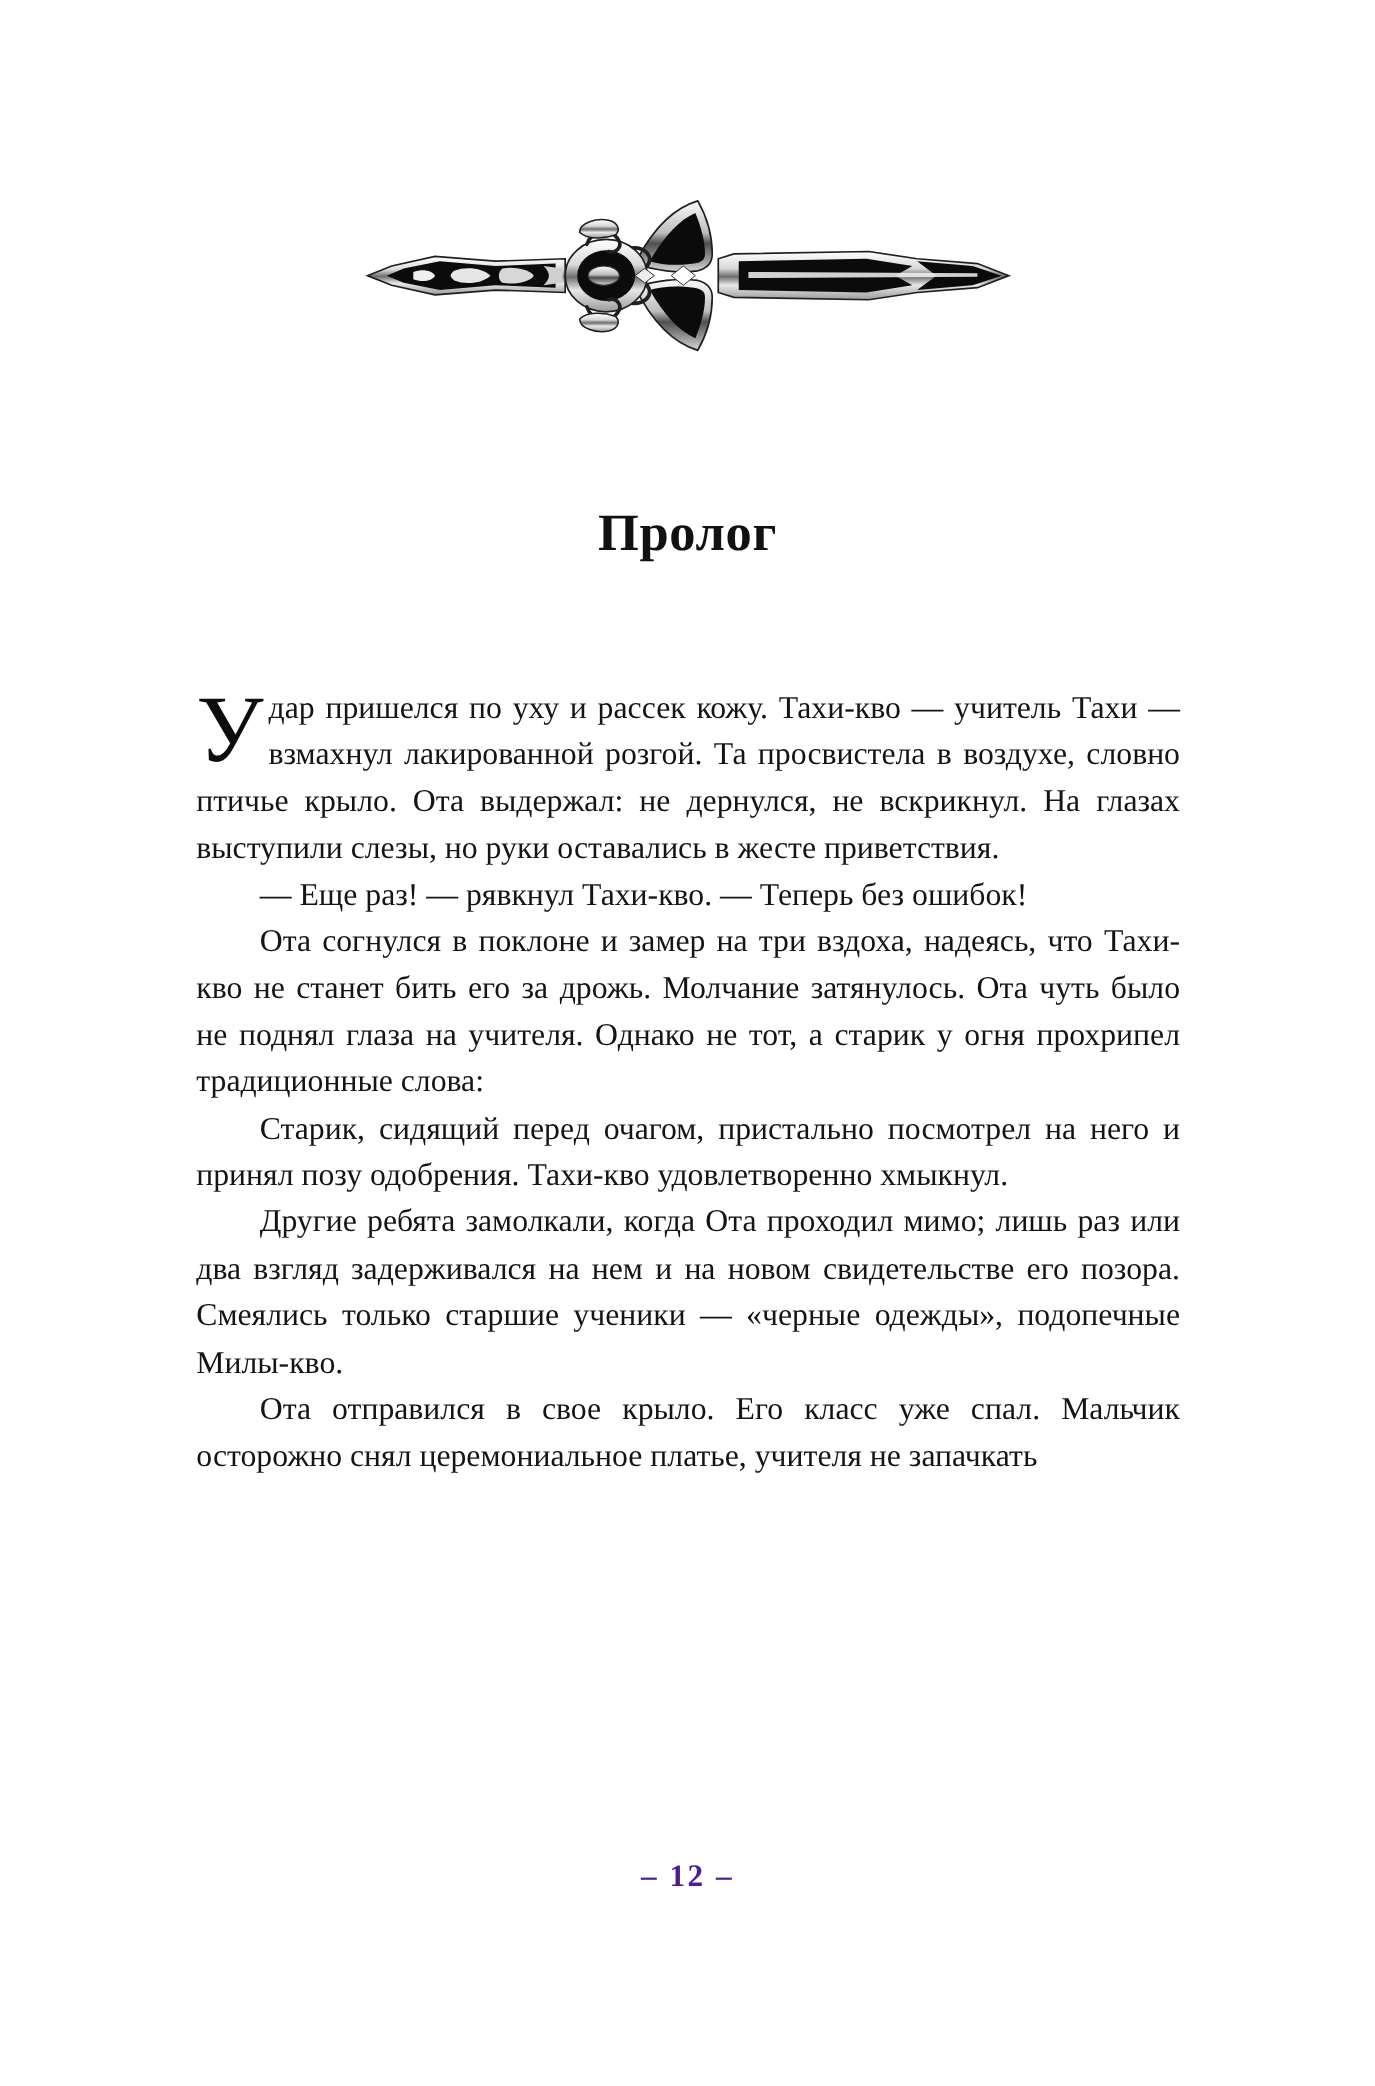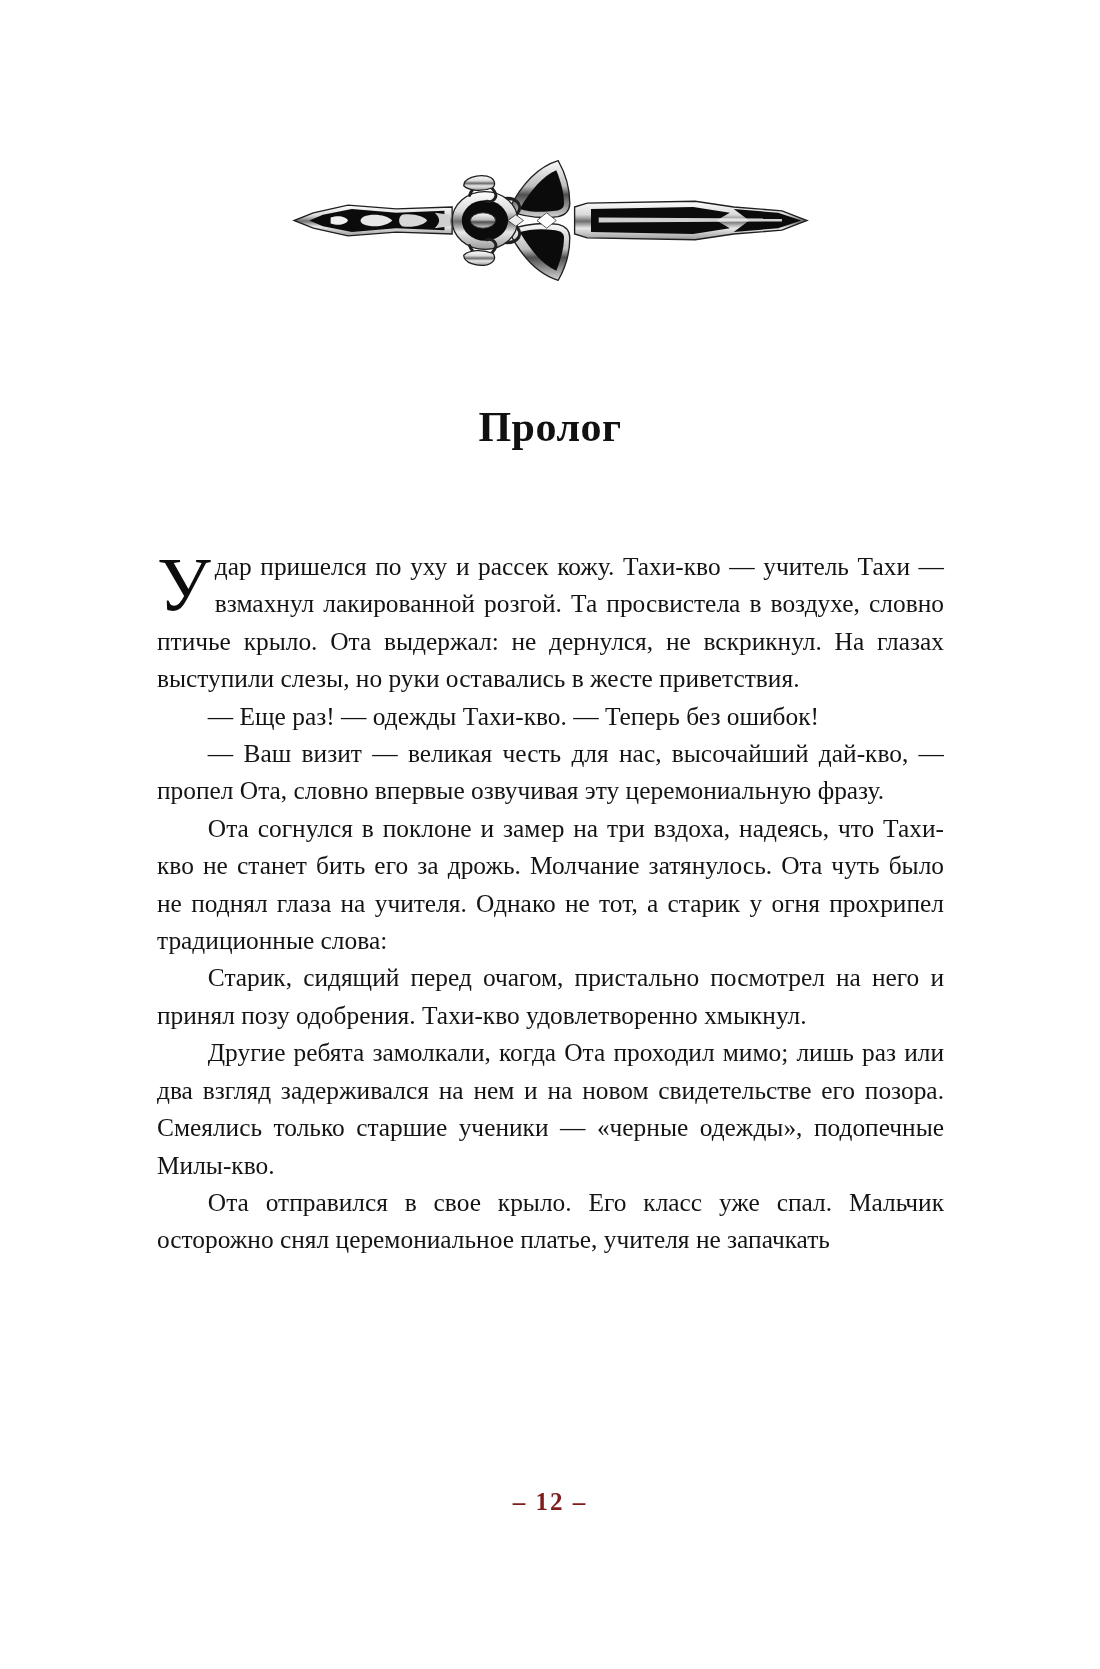--- a/index.html
+++ b/index.html
@@ -92,21 +92,21 @@
   
   .folio {
     position: absolute;
     top: 1488px;
     left: 0;
     width: 1100px;
     text-align: center;
     font-size: 25px;
     font-weight: bold;
     letter-spacing: 2px;
-    color: #7f1d1d;
+    color: #4c1d95;
   }
 </style>
 </head>
 <body>
 
 <div class="page">
 
   <div class="ornament-wrap">
     <svg viewBox="0 0 560 140" xmlns="http://www.w3.org/2000/svg">
       <defs>
@@ -158,22 +158,21 @@
 
       <path d="M266 70 L276 62 L286 70 L276 78 Z" fill="#ffffff" stroke="#2a2a2a" stroke-width="0.8"></path>
       <path d="M236 70 L244 64 L252 70 L244 76 Z" fill="#ededed" stroke="#2a2a2a" stroke-width="0.8"></path>
     </svg>
   </div>
 
   <h1 class="chapter-title">Пролог</h1>
 
   <div class="body-text">
     <p class="first"><span class="dropcap">У</span><span>дар пришелся по уху и рассек кожу. Тахи-кво — учитель Тахи — взмахнул лакированной розгой. Та просвистела в воздухе, словно птичье крыло. Ота выдержал: не дернулся, не вскрикнул. На глазах выступили слезы, но руки оставались в жесте приветствия.</span></p>
-    <p class="dialogue">— Еще раз! — одежды Тахи-кво. — Теперь без ошибок!</p>
-    <p class="dialogue">— Ваш визит — великая честь для нас, высочайший дай-кво, — пропел Ота, словно впервые озвучивая эту церемониальную фразу.</p>
+    <p class="dialogue">— Еще раз! — рявкнул Тахи-кво. — Теперь без ошибок!</p>
     <p>Ота согнулся в поклоне и замер на три вздоха, надеясь, что Тахи-кво не станет бить его за дрожь. Молчание затянулось. Ота чуть было не поднял глаза на учителя. Однако не тот, а старик у огня прохрипел традиционные слова:</p>
     <p>Старик, сидящий перед очагом, пристально посмотрел на него и принял позу одобрения. Тахи-кво удовлетворенно хмыкнул.</p>
     <p>Другие ребята замолкали, когда Ота проходил мимо; лишь раз или два взгляд задерживался на нем и на новом свидетельстве его позора. Смеялись только старшие ученики — «черные одежды», подопечные Милы-кво.</p>
     <p>Ота отправился в свое крыло. Его класс уже спал. Мальчик осторожно снял церемониальное платье, учителя не запачкать</p>
   </div>
 
   <div class="folio">–  12  –</div>
 
 </div>
 

